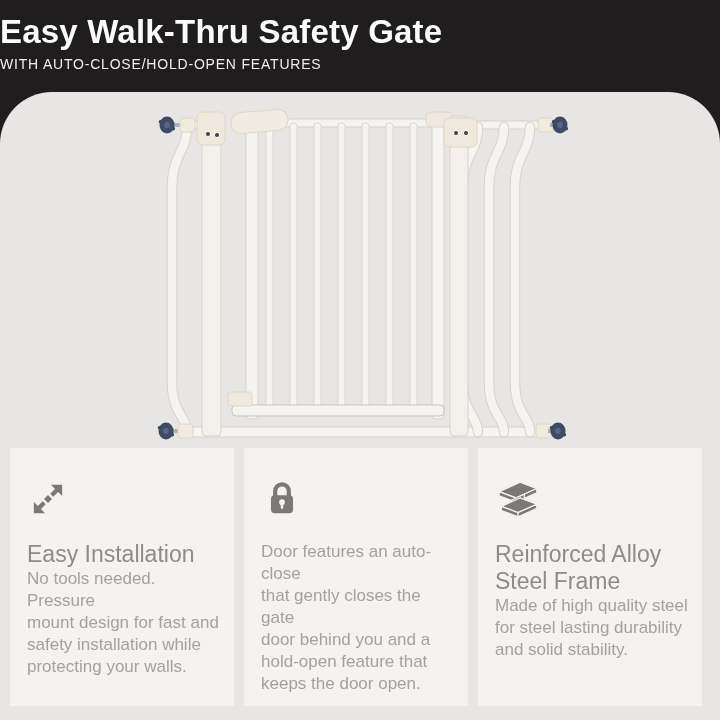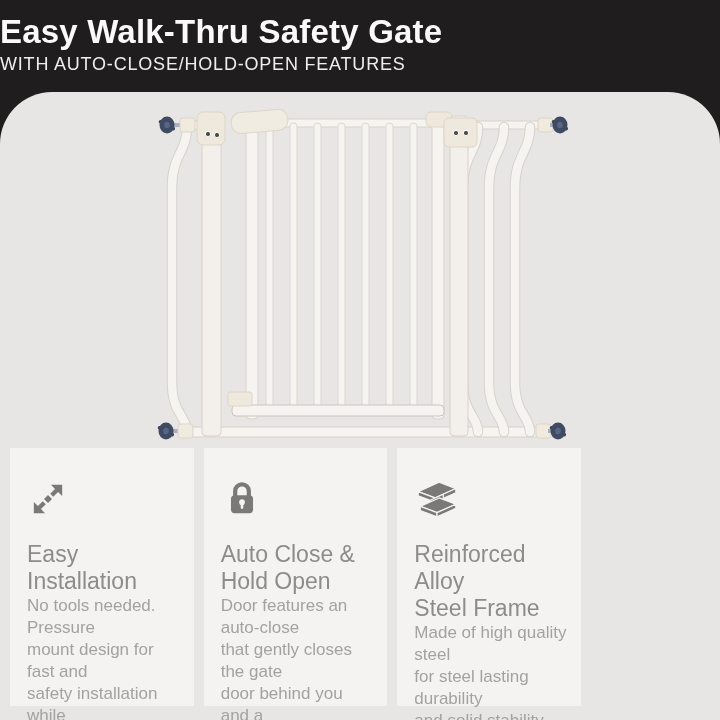--- a/index.html
+++ b/index.html
@@ -8,31 +8,31 @@
     background:#1f1d1d;
     font-family:"Liberation Sans", sans-serif;
   }
   
   .header{position:absolute;top:0;left:0;width:720px;height:92px;}
   .header h1{
     margin:13px 0 3px 0;font-size:33px;line-height:38px;font-weight:700;
     color:#fafafa;letter-spacing:.2px;
   }
   .header .subtitle{
-    font-size:18px;line-height:20px;font-weight:400;color:#efeeee;letter-spacing:.8px;
+    font-size:14px;line-height:20px;font-weight:400;color:#efeeee;letter-spacing:.8px;
   }
   
   .sheet{
     position:absolute;top:92px;left:0;width:720px;height:628px;
     background:#e8e6e4;border-radius:52px 52px 0 0;
   }
   .hero{position:absolute;top:0;left:0;width:720px;height:356px;}
   
   .cards{
-    position:absolute;top:356px;left:10px;width:571px;height:258px;
+    position:absolute;top:356px;left:10px;width:692px;height:258px;
     display:flex;gap:10px;border-radius:25px;
   }
   .card{
     flex:1;background:#f4f3f2;padding:30px 14px 0 17px;box-sizing:border-box;
   }
   .feat-icon{width:44px;height:42px;margin-bottom:21px;}
   .feat-icon svg{display:block;}
   .card-title{
     font-size:23px;line-height:27px;color:#8e8c8b;font-weight:400;
     white-space:pre-line;
@@ -157,22 +157,20 @@
 
       <div class="card">
         <div class="feat-icon">
           <svg viewBox="0 0 40 40" width="42" height="42">
             <path d="M13.5 18 V12.5 a6.5 6.5 0 0 1 13 0 V18" fill="none" stroke="#7b7978" stroke-width="4"></path>
             <rect x="9.5" y="16.5" width="21" height="17" rx="3.5" fill="#7b7978"></rect>
             <circle cx="20" cy="23" r="2.7" fill="#f4f3f2"></circle>
             <rect x="18.8" y="23.5" width="2.4" height="6" rx="1.1" fill="#f4f3f2"></rect>
           </svg>
         </div>
-        <div class="card-title">Auto Close &amp;
-Hold Open</div>
         <div class="card-body">Door features an auto-close
 that gently closes the gate
 door behind you and a
 hold-open feature that
 keeps the door open.</div>
       </div>
 
       <div class="card">
         <div class="feat-icon">
           <svg viewBox="0 0 44 40" width="46" height="42" fill="#7b7978" stroke="#f4f3f2" stroke-width="1.2" stroke-linejoin="round">

